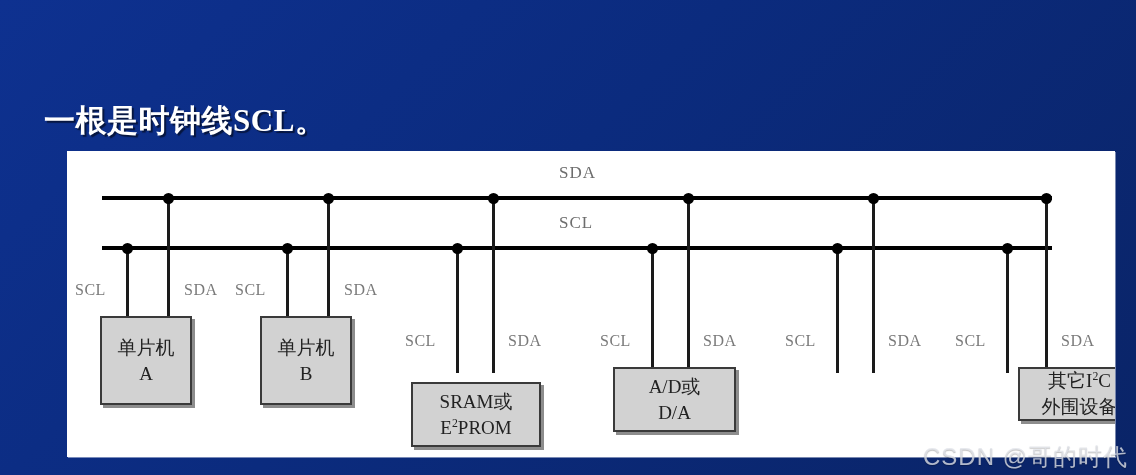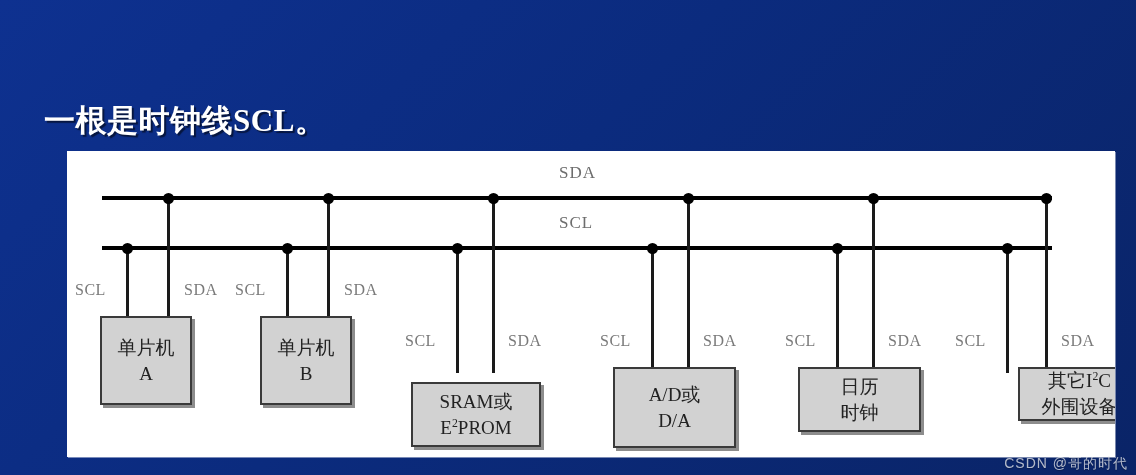--- a/index.html
+++ b/index.html
@@ -115,21 +115,21 @@
     line-height: 0;
   }
 
   
   #watermark {
     position: absolute;
     right: 8px;
     bottom: 2px;
     color: rgba(225,228,235,0.78);
     font-family: "Liberation Sans", "DejaVu Sans", sans-serif;
-    font-size: 14px;
+    font-size: 24px;
     letter-spacing: 1px;
     white-space: nowrap;
     text-shadow: 0 1px 1px rgba(0,0,0,0.25);
     pointer-events: none;
   }
 </style>
 </head>
 <body>
 
 <div id="slide">
@@ -179,35 +179,31 @@
         <span>SRAM或</span>
         <span class="l2"><span>E</span><span class="sup">2</span><span>PROM</span></span>
       </div>
 
       <div class="drop" style="left:584px; top:99px; height:123px;"></div>
       <div class="node-dot" style="left:580px; top:92px;"></div>
       <div class="drop" style="left:620px; top:49px; height:173px;"></div>
       <div class="node-dot" style="left:616px; top:42px;"></div>
       <div class="pin-label" style="left:533px; top:181px;">SCL</div>
       <div class="pin-label" style="left:636px; top:181px;">SDA</div>
-      <div class="device-box" style="left:546px; top:216px; width:123px; height:81px;">
+      <div class="device-box" style="left:546px; top:216px; width:123px; height:65px;">
         <span>A/D或</span>
         <span class="l2">D/A</span>
       </div>
 
       <div class="drop" style="left:769px; top:99px; height:123px;"></div>
       <div class="node-dot" style="left:765px; top:92px;"></div>
       <div class="drop" style="left:805px; top:49px; height:173px;"></div>
       <div class="node-dot" style="left:801px; top:42px;"></div>
       <div class="pin-label" style="left:718px; top:181px;">SCL</div>
       <div class="pin-label" style="left:821px; top:181px;">SDA</div>
-      <div class="device-box" style="left:731px; top:216px; width:123px; height:65px;">
-        <span>日历</span>
-        <span class="l2">时钟</span>
-      </div>
 
       <div class="drop" style="left:939px; top:99px; height:123px;"></div>
       <div class="node-dot" style="left:935px; top:92px;"></div>
       <div class="drop" style="left:978px; top:49px; height:173px;"></div>
       <div class="node-dot" style="left:974px; top:42px;"></div>
       <div class="pin-label" style="left:888px; top:181px;">SCL</div>
       <div class="pin-label" style="left:994px; top:181px;">SDA</div>
       <div class="device-box" style="left:951px; top:216px; width:123px; height:54px;justify-content:center;">
         <span><span>其它I</span><span class="sup">2</span><span>C</span></span>
         <span class="l2">外围设备</span>

